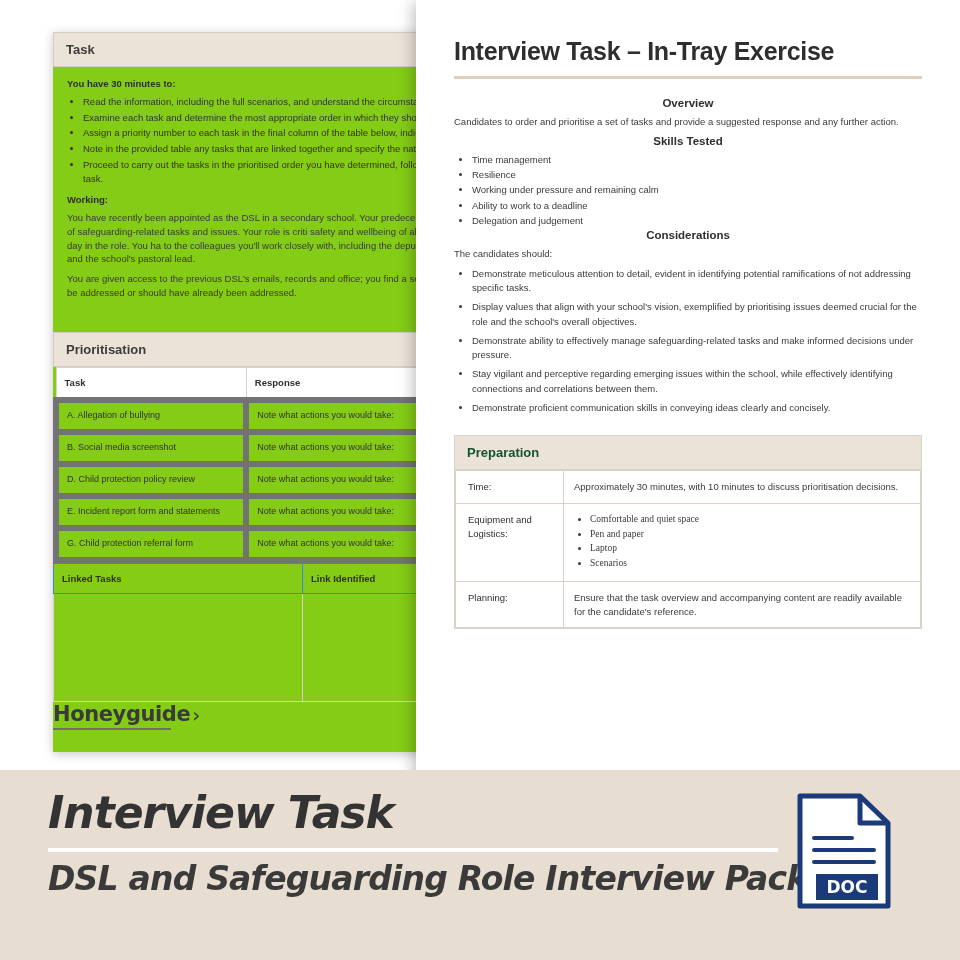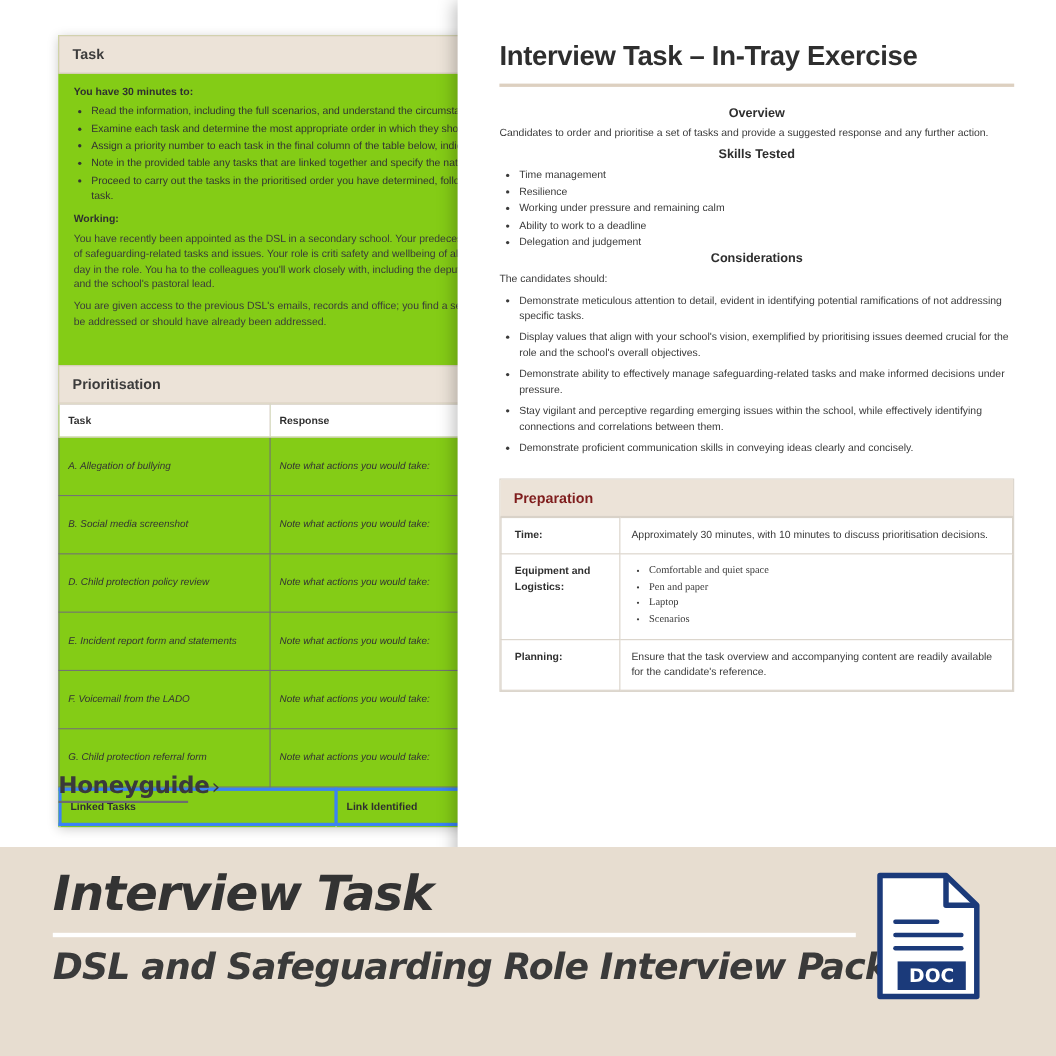--- a/index.html
+++ b/index.html
@@ -80,39 +80,38 @@
     background: #ffffff;
     border: 1px solid #d9d2c8;
     text-align: left;
     font-weight: bold;
     padding: 9px 8px;
     font-size: 9.5px;
     vertical-align: top;
     color: #2f2f2f;
   }
   table.pri td {
-    border: 1px solid #737373;
-    padding: 20px 8px;
+    border: 6px solid #737373;
+    padding: 7px 8px;
     vertical-align: top;
     height: 12px;
-    font-style: italic;
   }
   .col-task { width: 150px; }
   .col-resp { width: 165px; }
   .col-pri  { width: 120px; }
 
   table.linked {
     width: 100%;
     border-collapse: collapse;
     font-size: 9.5px;
     color: #333;
     margin-top: 0;
   }
   table.linked th {
-    border: 3px solid #3b82f6;
+    border: 1px solid #3b82f6;
     text-align: left;
     font-weight: bold;
     padding: 9px 8px;
     font-size: 9.5px;
     color: #2f2f2f;
   }
   table.linked td {
     border: 1px solid #d9d2c8;
     height: 105px;
   }
@@ -204,38 +203,38 @@
   
   .prep-wrap {
     margin-top: 20px;
     border: 1px solid #d9d2c8;
   }
   .prep-head {
     background: #ece3d8;
     padding: 9px 12px;
     font-size: 13px;
     font-weight: bold;
-    color: #7f1d1d;
+    color: #14532d;
     border-bottom: 1px solid #d9d2c8;
   }
   table.prep {
     width: 100%;
     border-collapse: collapse;
     font-size: 9.5px;
     color: #3a3a3a;
   }
   table.prep td {
     border: 1px solid #d9d2c8;
     padding: 9px 10px;
     vertical-align: top;
     line-height: 1.45;
   }
   table.prep td.k {
     width: 85px;
-    font-weight: bold;
+    font-weight: normal;
     color: #2f2f2f;
     padding-left: 12px;
   }
   table.prep ul {
     margin: 0;
     padding-left: 16px;
     font-family: Liberation Serif, serif;
   }
   table.prep ul li { margin-bottom: 1px; }
 
@@ -338,25 +337,20 @@
             <td>D. Child protection policy review</td>
             <td>Note what actions you would take:</td>
             <td></td>
           </tr>
           <tr>
             <td>E. Incident report form and statements</td>
             <td>Note what actions you would take:</td>
             <td></td>
           </tr>
           <tr>
-            <td>F. Voicemail from the LADO</td>
-            <td>Note what actions you would take:</td>
-            <td></td>
-          </tr>
-          <tr>
             <td>G. Child protection referral form</td>
             <td>Note what actions you would take:</td>
             <td></td>
           </tr>
         </tbody>
       </table>
 
       <table class="linked">
         <thead>
           <tr>

